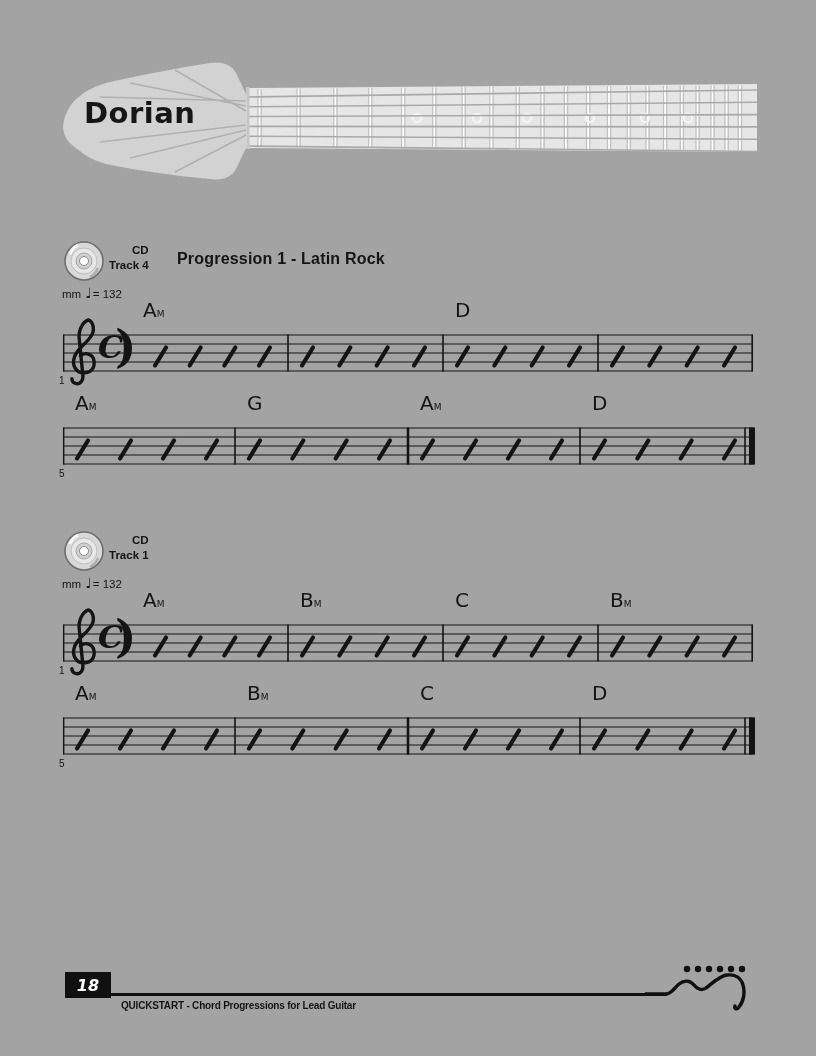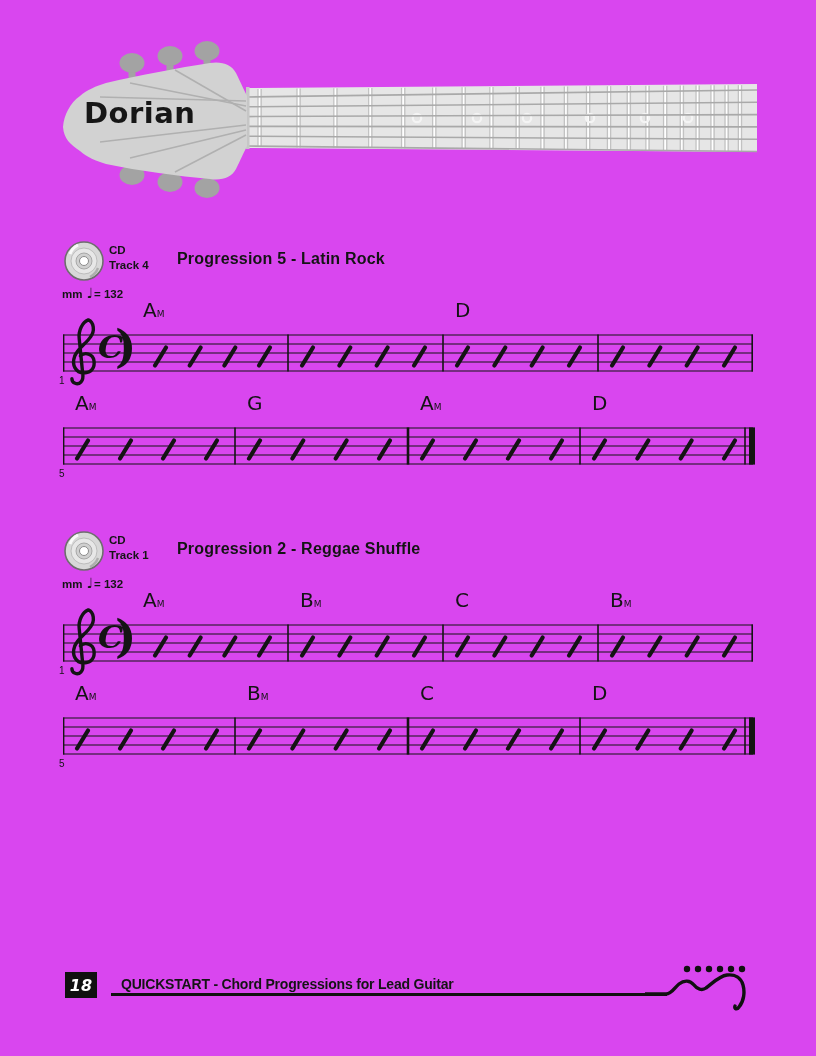--- a/index.html
+++ b/index.html
@@ -1,39 +1,39 @@
 <!DOCTYPE html>
 <html style="--ink: #141414; --paper: #ffffff; --neck-gray: #e6e6e6; --headstock-gray: #d2d2d2; --peg-gray: #a3a3a3;"><head>
 <meta charset="utf-8">
 <style>
   html,body{margin:0;padding:0;background:#fff;}
   body{width:816px;height:1056px;font-family:"Liberation Sans",sans-serif;color:#141414;}
-  .page{position:relative;width:816px;height:1056px;background:#d946ef;overflow:hidden;}
+  .page{position:relative;width:816px;height:1056px;background:#a3a3a3;overflow:hidden;}
   .header-art{position:absolute;left:0;top:0;}
   .title{position:absolute;left:84px;top:96px;margin:0;font-size:29px;font-weight:bold;
          letter-spacing:.5px;color:#161616;font-family:"DejaVu Sans",sans-serif;}
-  .prog{position:absolute;left:0;width:712px;height:290px;}
+  .prog{position:absolute;left:0;width:712px;height:290px;text-align:right;}
   .p1{top:238px;} .p2{top:528px;}
   .cd-badge{position:absolute;left:62px;top:0;width:150px;height:48px;}
   .cd{position:absolute;left:0;top:1px;}
   .cd-lines{position:absolute;left:47px;top:5px;font-size:11.5px;font-weight:bold;line-height:1.3;white-space:nowrap;}
   .prog-heading{position:absolute;left:177px;top:12px;margin:0;font-size:16px;font-weight:bold;letter-spacing:.2px;}
-  .tempo{position:absolute;left:62px;top:47px;font-size:11.5px;font-weight:bold;}
+  .tempo{position:absolute;left:62px;top:47px;font-size:11.5px;font-weight:normal;}
   .tempo .note{font-family:"DejaVu Sans",sans-serif;font-size:14px;margin:0 1px 0 4px;}
   .staffline{position:absolute;left:63px;width:700px;height:92px;}
   .s1{top:60px;} .s2{top:153px;}
   .chord{position:absolute;top:0;font-family:"DejaVu Sans",sans-serif;font-weight:normal;color:#141414;white-space:nowrap;}
   .chord .root{font-size:20px;}
   .chord .qual{font-size:13px;font-variant:small-caps;letter-spacing:.5px;}
   .staff-svg{position:absolute;left:0;top:28px;overflow:visible;}
-  .pagenum-box{position:absolute;left:65px;top:972px;width:32px;height:26px;background:#101010;color:#fff;
+  .pagenum-box{position:absolute;left:65px;top:972px;width:46px;height:26px;background:#101010;color:#fff;
                display:flex;align-items:center;justify-content:center;font-size:16px;font-weight:bold;
                font-style:italic;font-family:"DejaVu Sans",sans-serif;}
   .footer-rule{position:absolute;left:111px;top:993px;width:556px;height:3px;background:#101010;}
-  .footer-text{position:absolute;left:121px;top:976px;font-size:14px;font-weight:bold;white-space:nowrap;letter-spacing:-0.2px;}
+  .footer-text{position:absolute;left:121px;top:1000px;font-size:10px;font-weight:bold;white-space:nowrap;letter-spacing:-0.2px;}
   .footer-logo{position:absolute;left:645px;top:956px;}
 </style>
 </head>
 <body>
 
 <div class="page">
 
   <svg class="header-art" width="816" height="220" viewBox="0 0 816 220">
     <g>
       <polygon points="246,88 757,84 757,152 246,148" fill="#e6e6e6"></polygon>
@@ -156,21 +156,21 @@
         <circle cx="22" cy="22" r="8" fill="#cfcfcf" stroke="#9a9a9a" stroke-width="0.8"></circle>
         <circle cx="22" cy="22" r="4.5" fill="#ffffff" stroke="#8b8b8b" stroke-width="1"></circle>
         <path d="M 8,15 A 16,16 0 0 1 16,6" stroke="#ffffff" stroke-width="3" fill="none" opacity="0.85"></path>
         <path d="M 36,29 A 16,16 0 0 1 28,38" stroke="#9b9b9b" stroke-width="2.4" fill="none" opacity="0.7"></path>
       </svg>
       <div class="cd-lines">
         <div>CD</div>
         <div>Track 4</div>
       </div>
     </div>
-    <h2 class="prog-heading">Progression 5 - Latin Rock</h2>
+    <h2 class="prog-heading">Progression 1 - Latin Rock</h2>
     <div class="tempo">
       <span>mm</span><span class="note">♩</span><span>= 132</span>
     </div>
     <div class="staffline s1">
         <div class="chord" style="left: 80px;"><span class="root">A</span><span class="qual">m</span></div>
         <div class="chord" style="left: 392px;"><span class="root">D</span></div>
         <svg width="700" height="64" class="staff-svg">
           <line x1="0" y1="9" x2="690" y2="9" stroke="#141414" stroke-width="1.2"></line>
           <line x1="0" y1="18" x2="690" y2="18" stroke="#141414" stroke-width="1.2"></line>
           <line x1="0" y1="27" x2="690" y2="27" stroke="#141414" stroke-width="1.2"></line>
@@ -249,21 +249,20 @@
         <circle cx="22" cy="22" r="8" fill="#cfcfcf" stroke="#9a9a9a" stroke-width="0.8"></circle>
         <circle cx="22" cy="22" r="4.5" fill="#ffffff" stroke="#8b8b8b" stroke-width="1"></circle>
         <path d="M 8,15 A 16,16 0 0 1 16,6" stroke="#ffffff" stroke-width="3" fill="none" opacity="0.85"></path>
         <path d="M 36,29 A 16,16 0 0 1 28,38" stroke="#9b9b9b" stroke-width="2.4" fill="none" opacity="0.7"></path>
       </svg>
       <div class="cd-lines">
         <div>CD</div>
         <div>Track 1</div>
       </div>
     </div>
-    <h2 class="prog-heading">Progression 2 - Reggae Shuffle</h2>
     <div class="tempo">
       <span>mm</span><span class="note">♩</span><span>= 132</span>
     </div>
     <div class="staffline s1">
         <div class="chord" style="left: 80px;"><span class="root">A</span><span class="qual">m</span></div>
         <div class="chord" style="left: 237px;"><span class="root">B</span><span class="qual">m</span></div>
         <div class="chord" style="left: 392px;"><span class="root">C</span></div>
         <div class="chord" style="left: 547px;"><span class="root">B</span><span class="qual">m</span></div>
         <svg width="700" height="64" class="staff-svg">
           <line x1="0" y1="9" x2="690" y2="9" stroke="#141414" stroke-width="1.2"></line>

